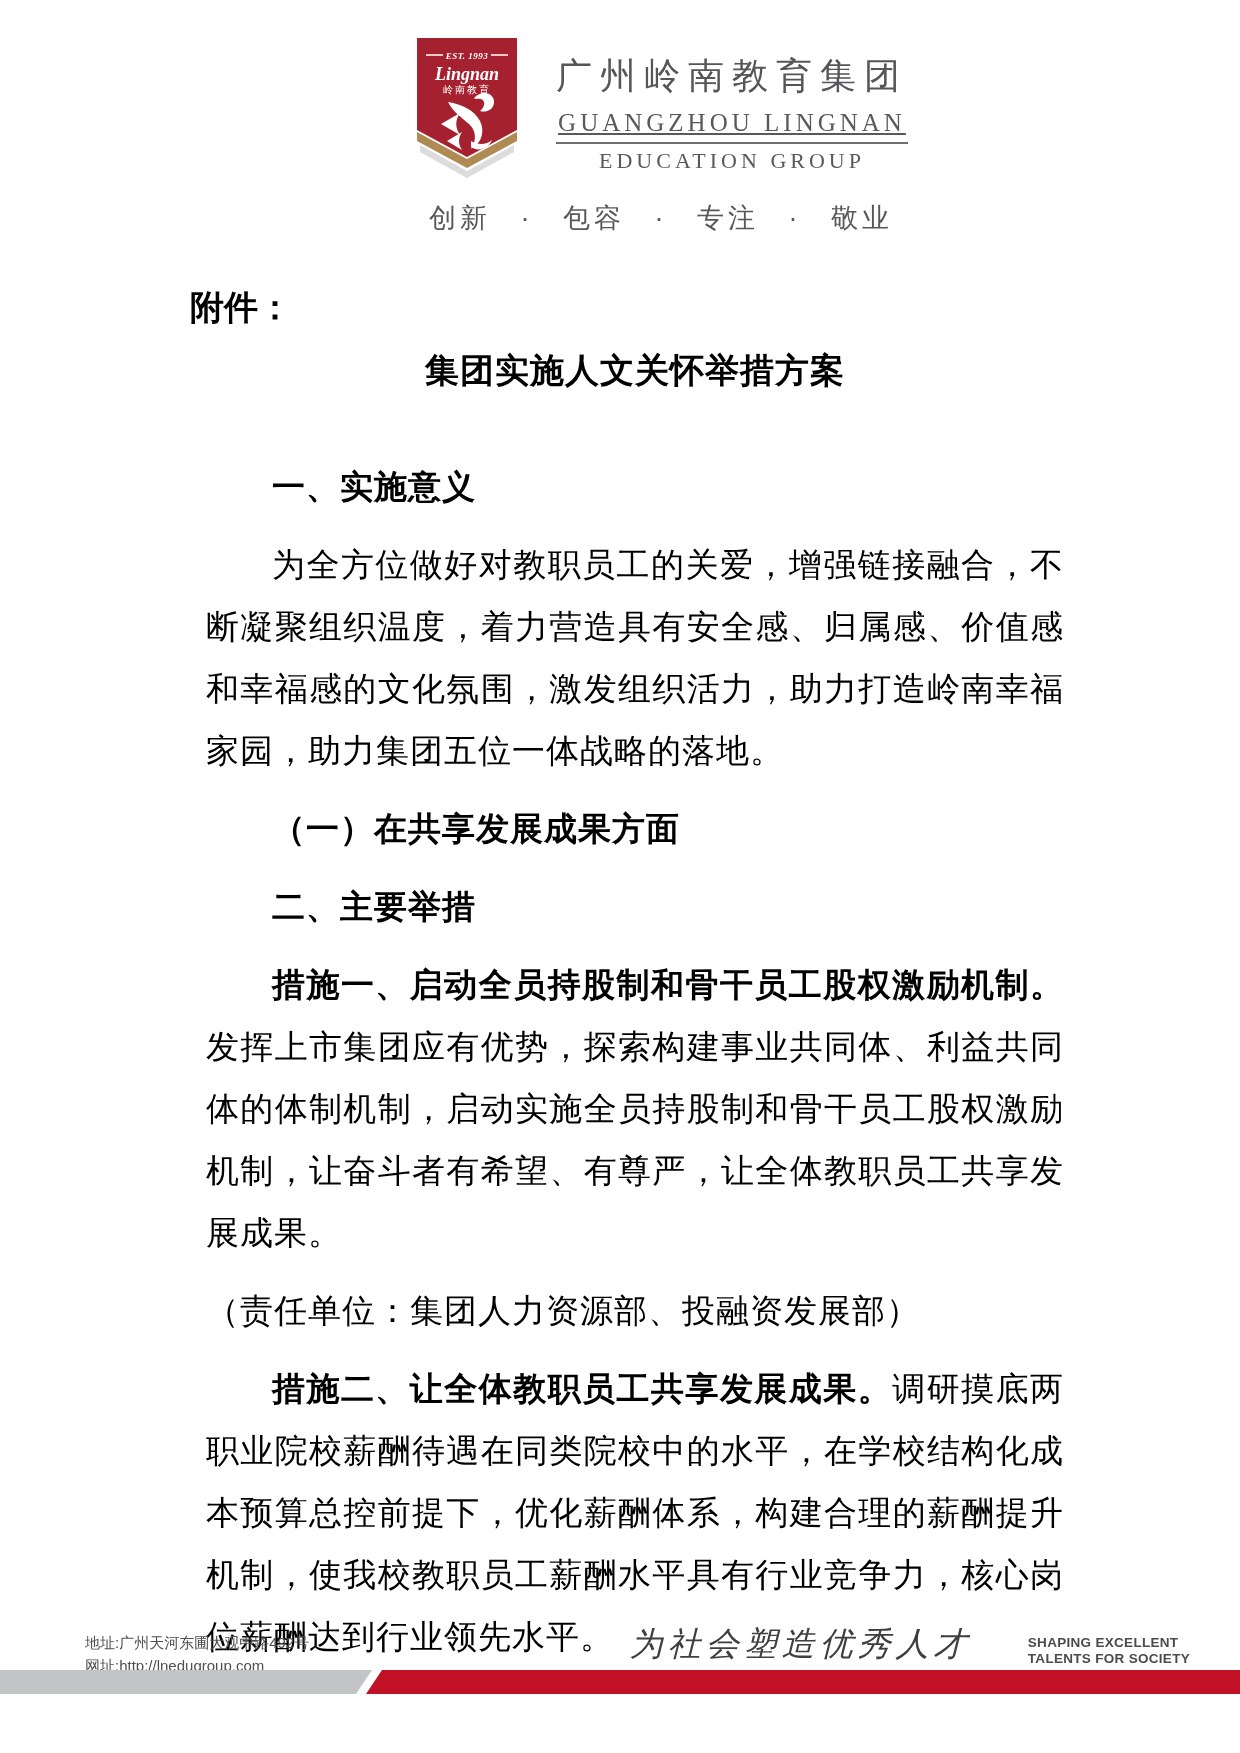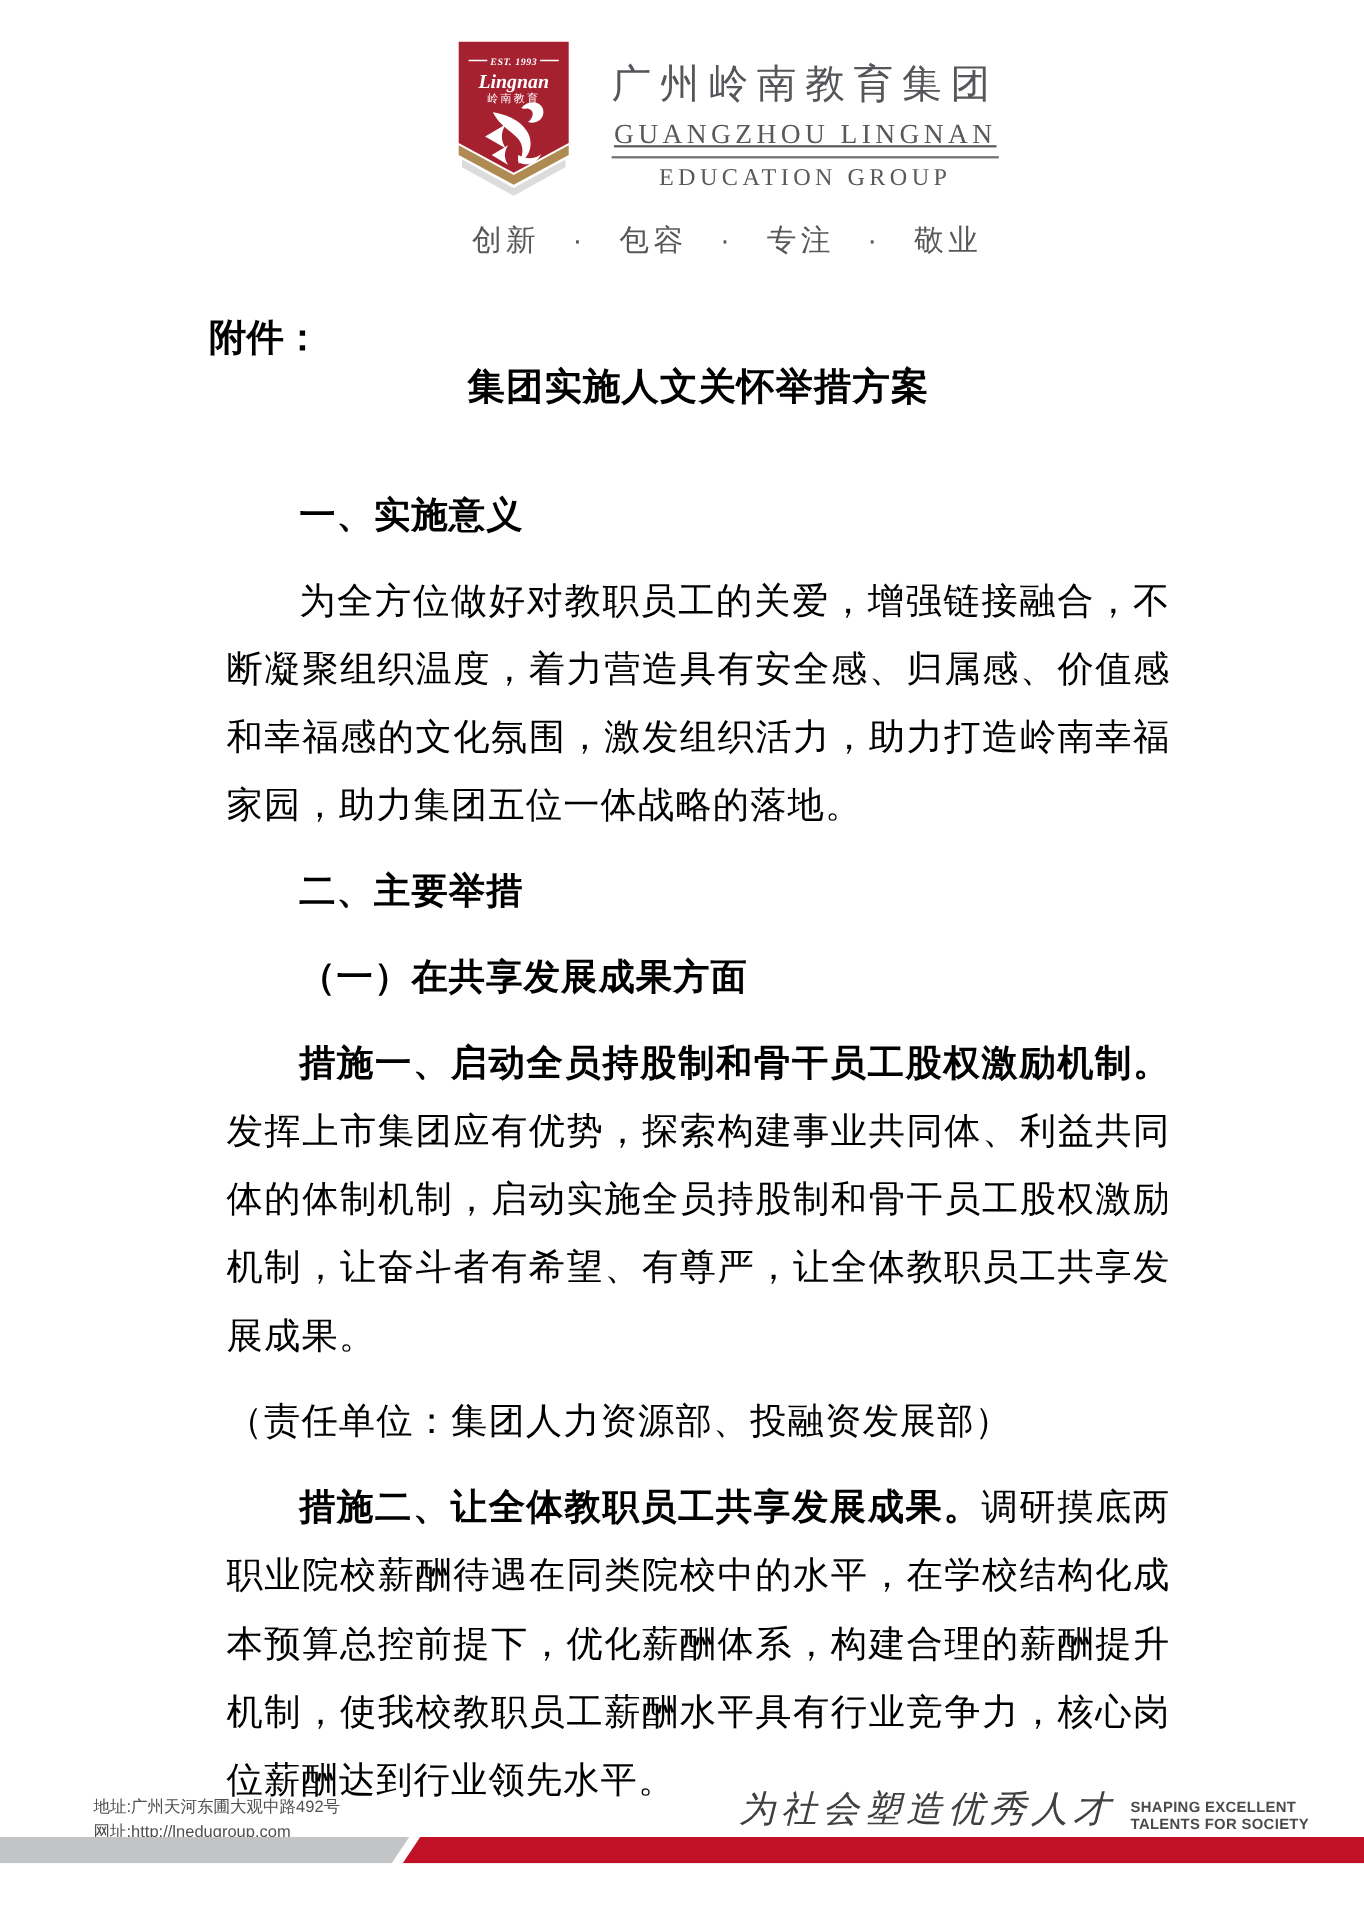--- a/index.html
+++ b/index.html
@@ -23,40 +23,40 @@
   }
   .org-en2{margin-top:4px;font-size:22px;letter-spacing:4px;color:#58595b;white-space:nowrap;}
   .slogan{
     margin-top:14px;text-align:center;
     font-family:"Liberation Sans","DejaVu Sans",sans-serif;
     font-size:27px;letter-spacing:4px;word-spacing:18px;color:#585858;
   }
   
   .doc{position:absolute;left:190px;width:890px;top:286px;}
   .attachment{font-size:34px;font-weight:bold;line-height:44px;}
-  .doc-title{text-align:center;font-size:34px;font-weight:bold;line-height:46px;letter-spacing:1px;}
+  .doc-title{margin-top:18px;text-align:center;font-size:34px;font-weight:bold;line-height:46px;letter-spacing:1px;}
   .blocks{margin-top:62px;font-size:33px;line-height:62px;letter-spacing:1px;text-align:justify;}
   .block{margin:16px;}
   .block.heading{font-weight:bold;text-indent:2em;}
   .block.para{text-indent:2em;}
   .block.note{text-indent:0;}
   .lead-bold{font-weight:bold;}
   
   .footer-left{
     position:absolute;left:85px;top:1632px;
     font-family:"Liberation Sans","DejaVu Sans",sans-serif;
     font-size:15px;line-height:1.5;color:#4f4f4f;
   }
   .footer-right{position:absolute;right:50px;top:1622px;display:flex;align-items:flex-end;gap:14px;}
   .footer-slogan-cn{
     font-style:italic;font-size:33px;letter-spacing:5px;color:#3f3f3f;white-space:nowrap;
   }
   .footer-slogan-en{
     font-family:"Liberation Sans","DejaVu Sans",sans-serif;
-    font-size:13.5px;font-weight:bold;line-height:1.2;color:#4a4b4d;letter-spacing:0.3px;
+    font-size:13.5px;font-weight:bold;line-height:1.2;color:#4a4b4d;letter-spacing:0.3px;margin-left:42px;
   }
   .stripe{position:absolute;top:1670px;left:0;width:1240px;height:24px;}
   .stripe-gray{
     position:absolute;left:0;top:0;width:372px;height:100%;background:#c3c4c6;
     clip-path:polygon(0 0,100% 0,calc(100% - 16px) 100%,0 100%);
   }
   .stripe-red{
     position:absolute;left:366px;right:0;top:0;height:100%;background:#c01126;
     clip-path:polygon(16px 0,100% 0,100% 100%,0 100%);
   }
@@ -99,22 +99,22 @@
   <div class="slogan">创新 · 包容 · 专注 · 敬业</div>
 </div>
 
 <div class="doc">
   <div class="attachment">附件：</div>
   <div class="doc-title">集团实施人文关怀举措方案</div>
 
   <div class="blocks">
     <p class="block heading">一、实施意义</p>
     <p class="block para">为全方位做好对教职员工的关爱，增强链接融合，不断凝聚组织温度，着力营造具有安全感、归属感、价值感和幸福感的文化氛围，激发组织活力，助力打造岭南幸福家园，助力集团五位一体战略的落地。</p>
+    <p class="block heading">（一）在共享发展成果方面</p>
     <p class="block heading">二、主要举措</p>
-    <p class="block heading">（一）在共享发展成果方面</p>
     <p class="block para"><span class="lead-bold">措施一、启动全员持股制和骨干员工股权激励机制。</span><span>发挥上市集团应有优势，探索构建事业共同体、利益共同体的体制机制，启动实施全员持股制和骨干员工股权激励机制，让奋斗者有希望、有尊严，让全体教职员工共享发展成果。</span></p>
     <p class="block note">（责任单位：集团人力资源部、投融资发展部）</p>
     <p class="block para"><span class="lead-bold">措施二、让全体教职员工共享发展成果。</span><span>调研摸底两职业院校薪酬待遇在同类院校中的水平，在学校结构化成本预算总控前提下，优化薪酬体系，构建合理的薪酬提升机制，使我校教职员工薪酬水平具有行业竞争力，核心岗位薪酬达到行业领先水平。</span></p>
   </div>
 </div>
 
 <div class="footer-left">
   <div>地址:广州天河东圃大观中路492号</div>
   <div>网址:http://lnedugroup.com</div>
 </div>

